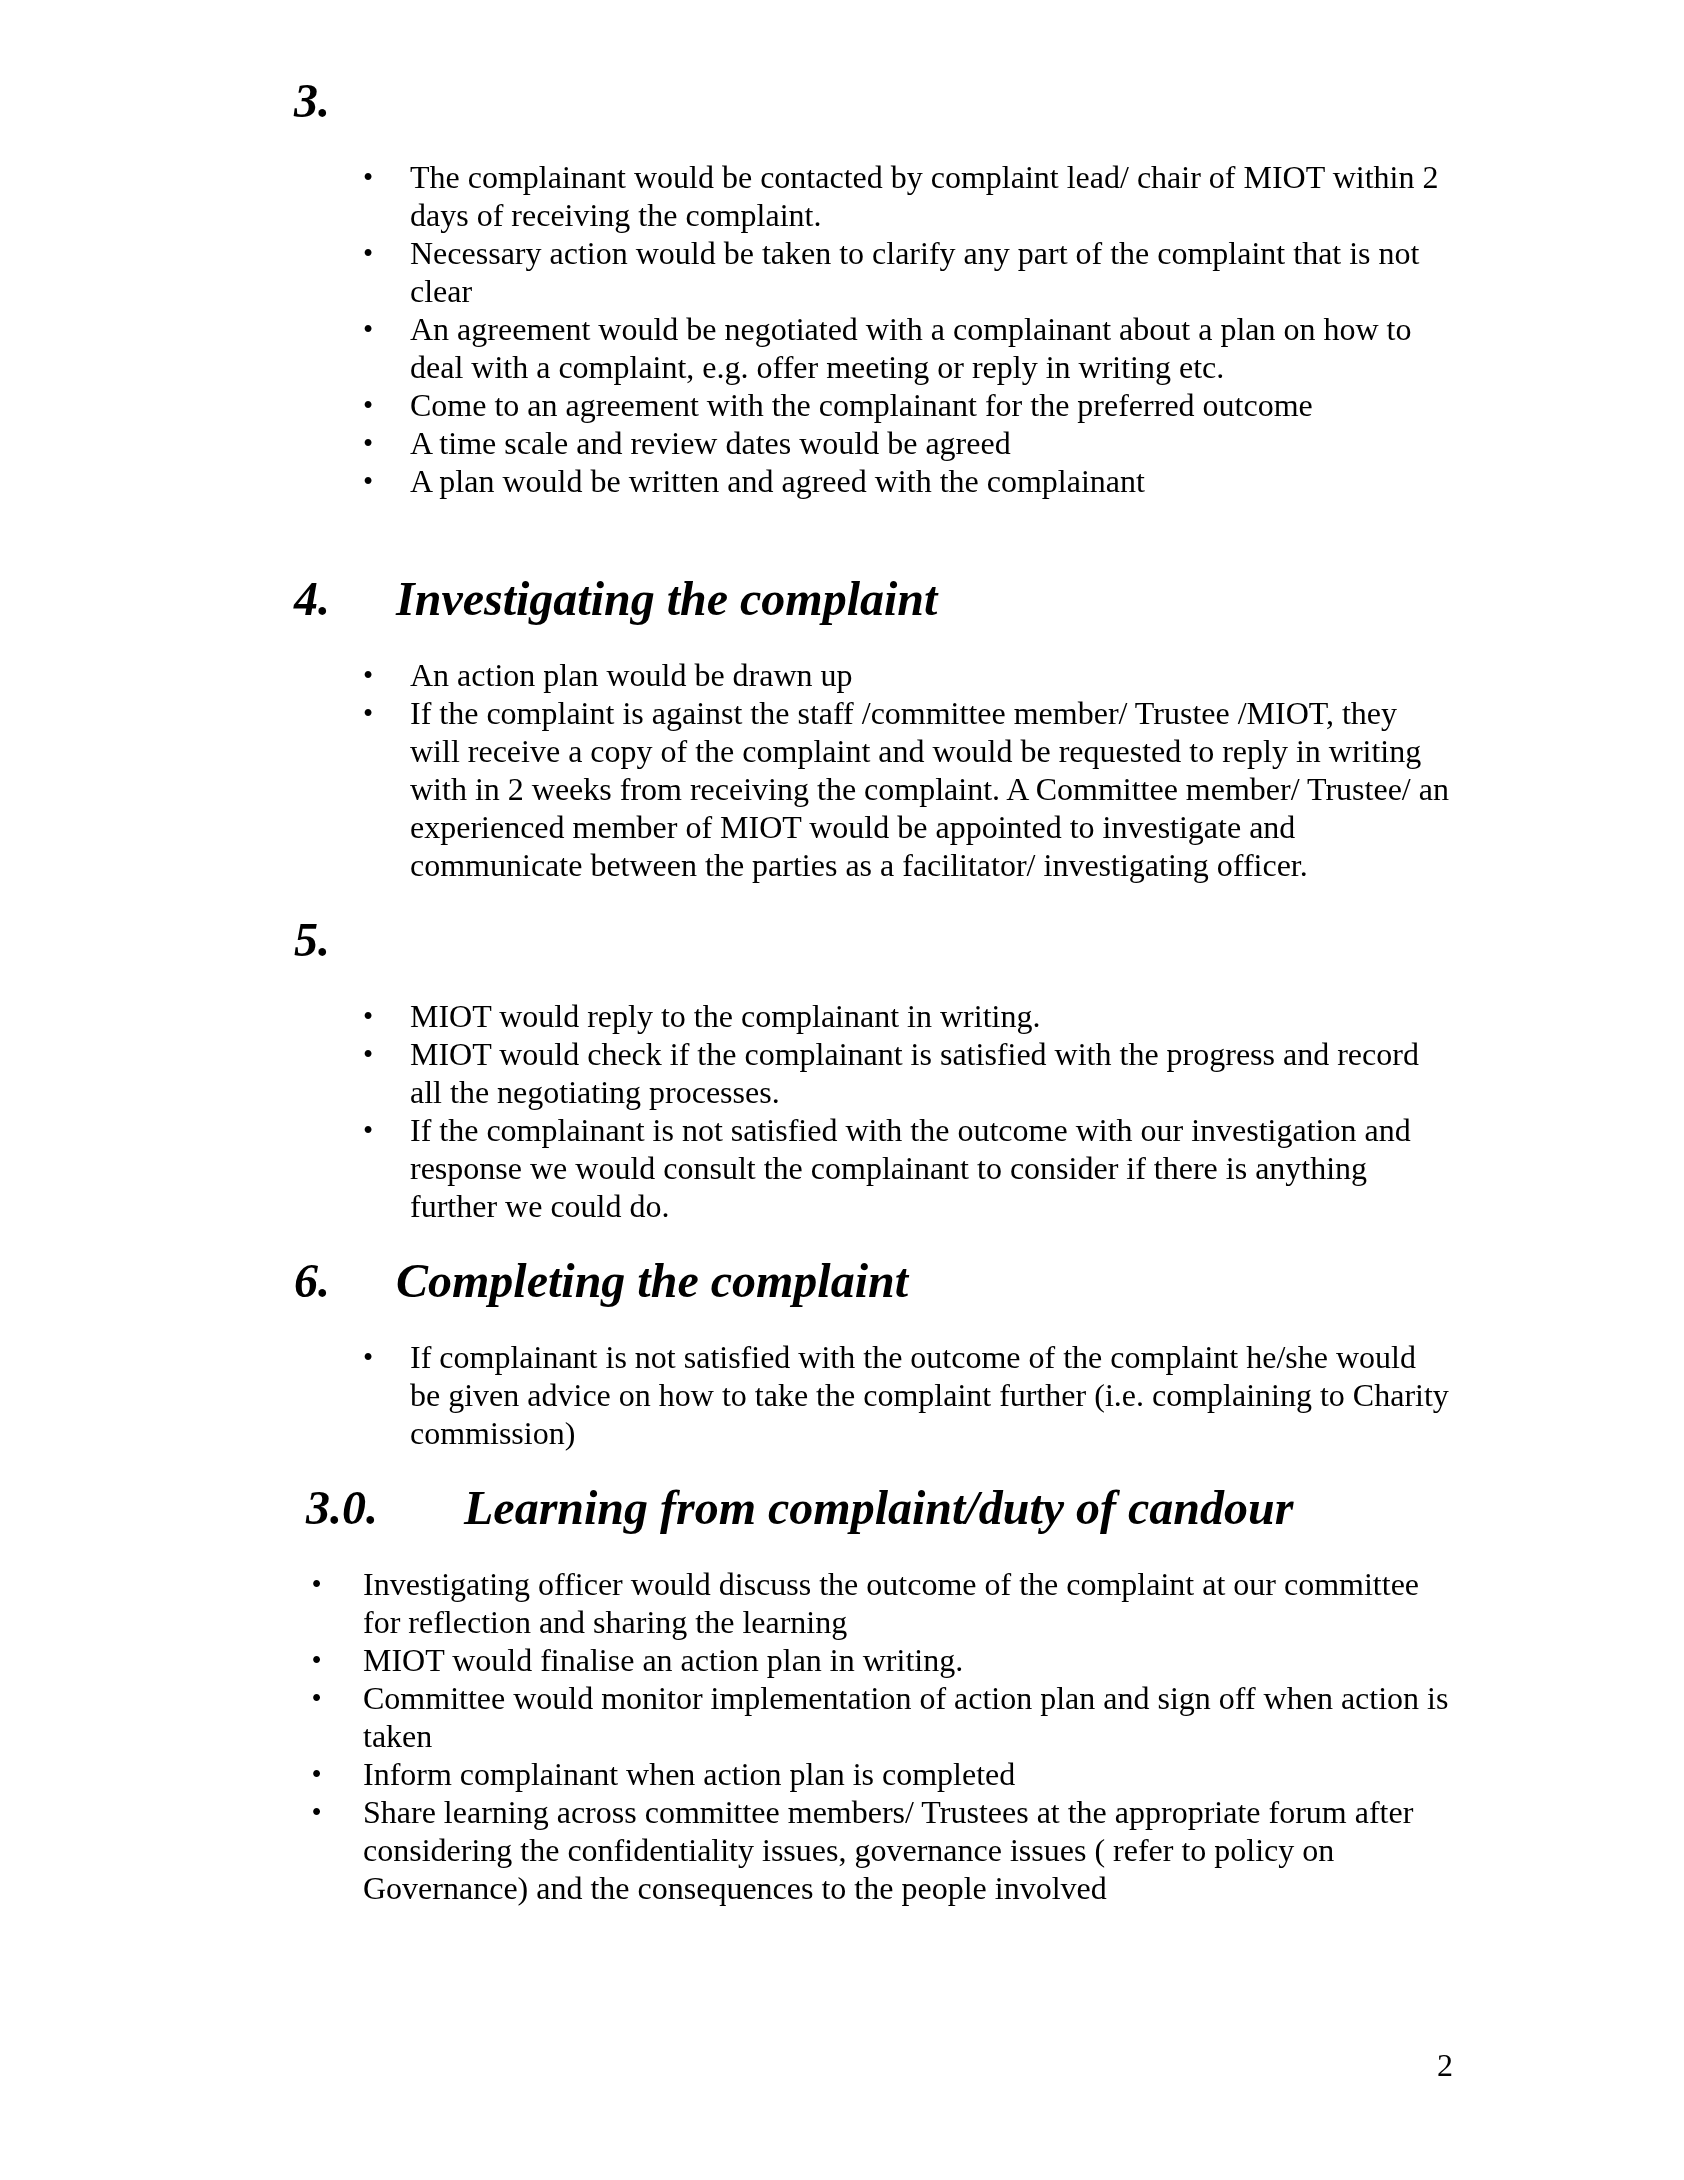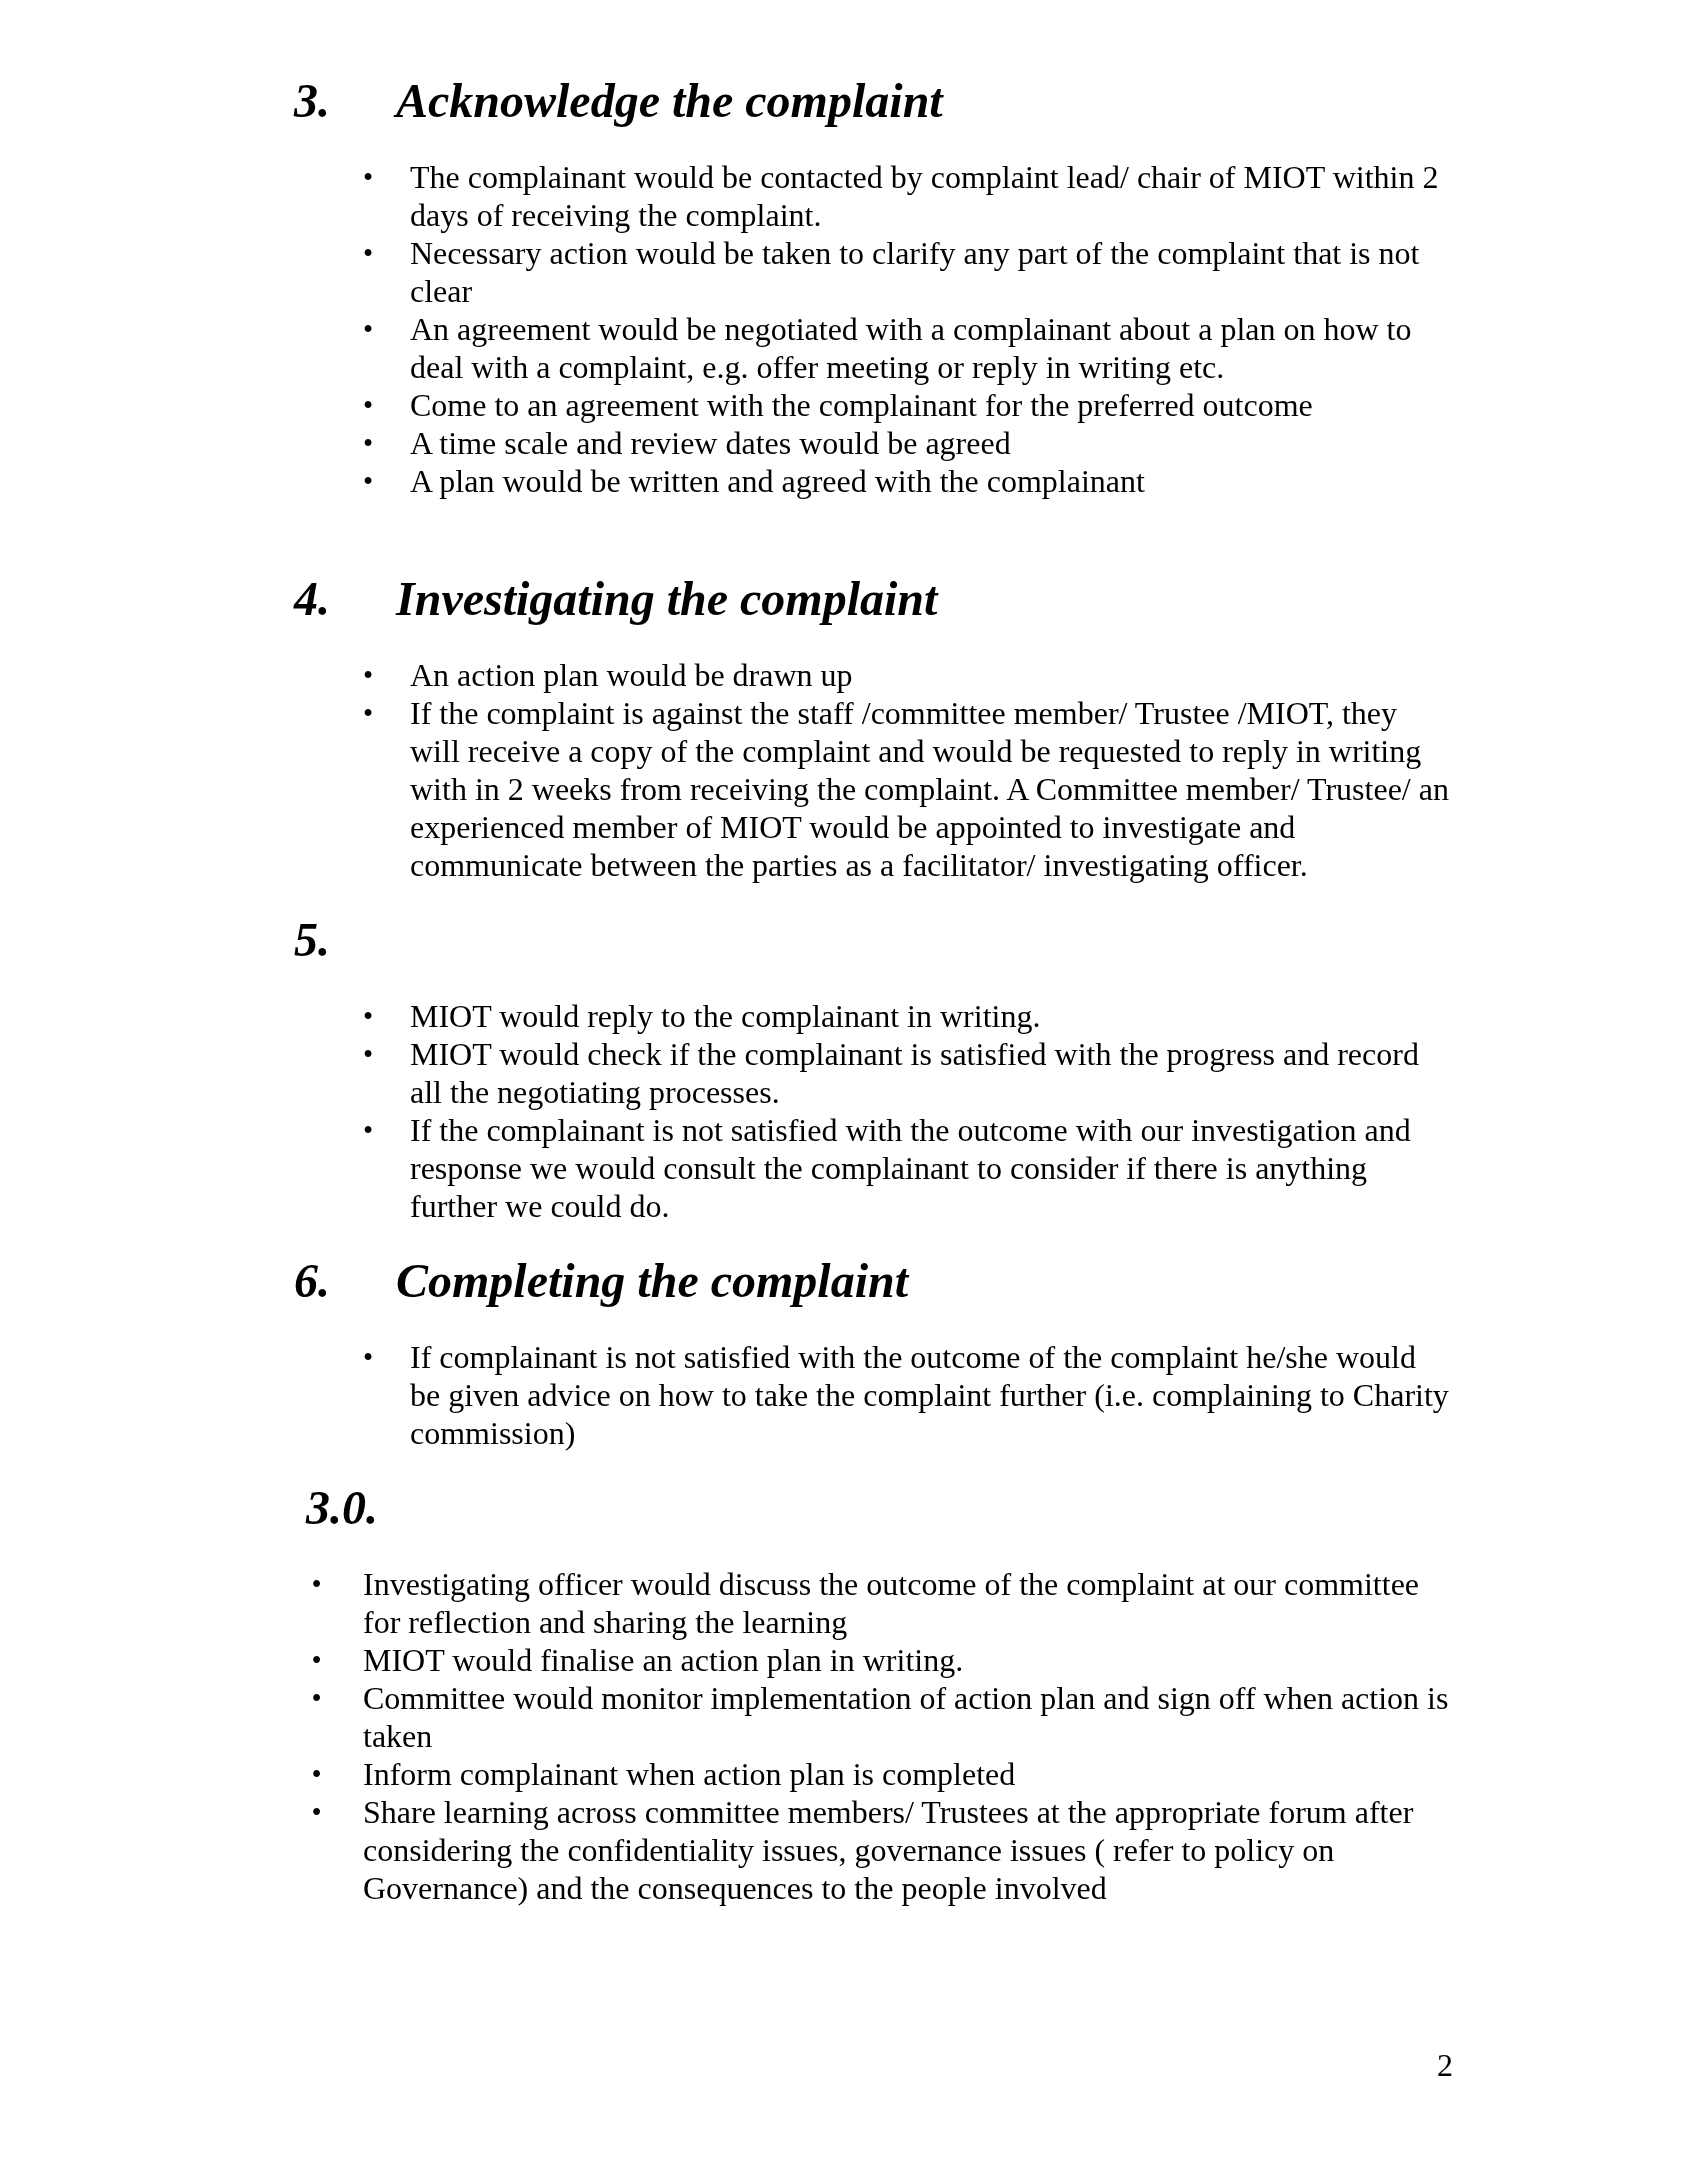--- a/index.html
+++ b/index.html
@@ -75,21 +75,20 @@
 </style>
 </head>
 <body>
 
 <div class="page">
   <div class="content">
 
     <section class="doc-section">
       <h2 class="section-heading">
         <span class="heading-number">3.</span>
-        <span class="heading-title">Acknowledge the complaint</span>
       </h2>
       <ul class="bullet-list">
         <li><span>The complainant would be contacted by complaint lead/ chair of MIOT within 2 days of receiving the complaint.</span></li>
         <li><span>Necessary action would be taken to clarify any part of the complaint that is not clear</span></li>
         <li><span>An agreement would be negotiated with a complainant about a  plan on how to deal with a complaint, e.g. offer meeting or reply in writing etc.</span></li>
         <li><span>Come to an agreement with the complainant for the preferred outcome</span></li>
         <li><span>A time scale and review dates would be agreed</span></li>
         <li><span>A plan would be written and agreed with the complainant</span></li>
       </ul>
     </section>
@@ -122,20 +121,21 @@
         <span class="heading-title">Completing the complaint</span>
       </h2>
       <ul class="bullet-list">
         <li><span>If complainant is not satisfied with the outcome of the complaint he/she would be given advice on how to take the complaint further (i.e. complaining to Charity commission)</span></li>
       </ul>
     </section>
 
     <section class="doc-section">
       <h2 class="section-heading wide-number">
         <span class="heading-number">3.0.</span>
+        <span class="heading-title">Learning from complaint/duty of candour</span>
       </h2>
       <ul class="bullet-list outer-list">
         <li><span>Investigating officer would discuss the outcome of the complaint at our committee for reflection and  sharing the learning</span></li>
         <li><span>MIOT  would finalise an action plan in writing.</span></li>
         <li><span>Committee would monitor implementation of action plan and sign off when action is taken</span></li>
         <li><span>Inform complainant when action plan is completed</span></li>
         <li><span>Share learning across committee members/ Trustees at the appropriate forum after considering the confidentiality issues,  governance issues ( refer to policy on Governance) and the consequences to the people involved</span></li>
       </ul>
     </section>
 

